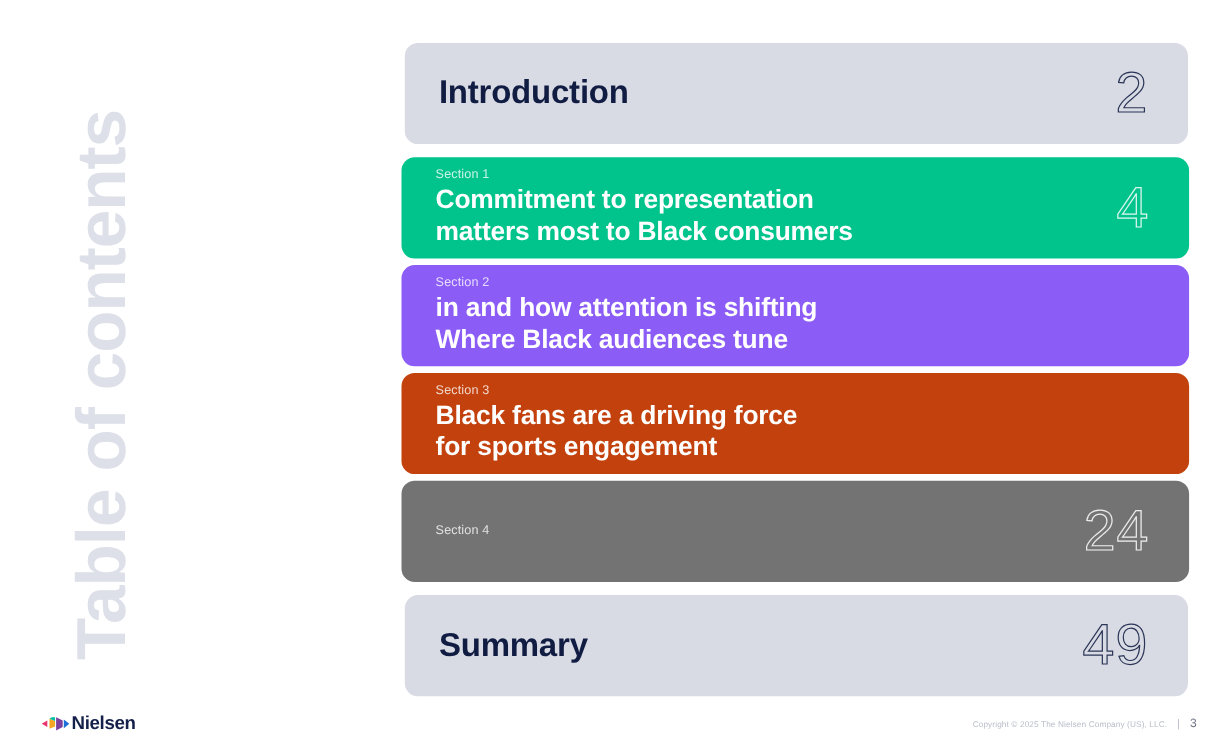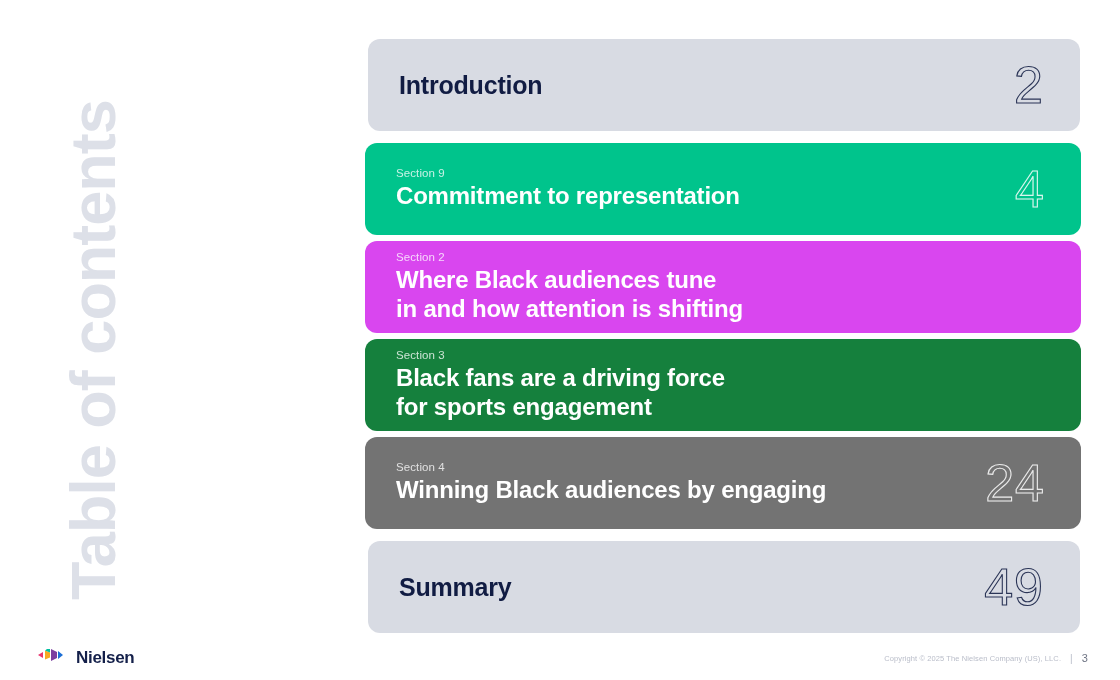--- a/index.html
+++ b/index.html
@@ -70,21 +70,21 @@
   }
 
   
   .row-plain {
     background: #d8dbe3;
     height: 92px;
     margin-left: 3px;
     margin-right: 1px;
   }
   .row-plain .row-title {
-    font-size: 25px;
+    font-size: 30px;
     font-weight: bold;
     color: #111c43;
     letter-spacing: -0.2px;
   }
   .row-plain .page-num {
     font-size: 52px;
     font-weight: 300;
     line-height: 1;
     color: transparent;
     -webkit-text-stroke: 1.1px #2b3557;
@@ -128,21 +128,22 @@
     width: 1120px;
     height: 44px;
     display: flex;
     align-items: center;
     justify-content: space-between;
     padding: 0 32px 0 38px;
   }
 
   .brand {
     display: flex;
-    gap: 12px;
+    align-items: center;
+    gap: 1px;
   }
   .brand-mark {
     display: block;
   }
   .brand-name {
     font-size: 17px;
     font-weight: bold;
     color: #14204a;
     letter-spacing: -0.3px;
   }
@@ -178,55 +179,55 @@
     <div class="text-col">
       <div class="row-title">Introduction</div>
     </div>
     <div class="num-col">
       <div class="page-num">2</div>
     </div>
   </div>
 
   <div class="toc-row row-section" style="background:#00c48c">
     <div class="text-col">
-      <div class="section-label">Section 9</div>
+      <div class="section-label">Section 1</div>
       <div class="row-title">
         <div>Commitment to representation</div>
+        <div>matters most to Black consumers</div>
       </div>
     </div>
     <div class="num-col">
       <div class="page-num">4</div>
     </div>
   </div>
 
-  <div class="toc-row row-section" style="background:#d946ef">
+  <div class="toc-row row-section" style="background:#8b5cf6">
     <div class="text-col">
       <div class="section-label">Section 2</div>
       <div class="row-title">
+        <div>in and how attention is shifting</div>
         <div>Where Black audiences tune</div>
-        <div>in and how attention is shifting</div>
-      </div>
-    </div>
-  </div>
-
-  <div class="toc-row row-section" style="background:#15803d">
+      </div>
+    </div>
+  </div>
+
+  <div class="toc-row row-section" style="background:#c2410c">
     <div class="text-col">
       <div class="section-label">Section 3</div>
       <div class="row-title">
         <div>Black fans are a driving force</div>
         <div>for sports engagement</div>
       </div>
     </div>
   </div>
 
   <div class="toc-row row-section gap-after" style="background:#737373">
     <div class="text-col">
       <div class="section-label">Section 4</div>
       <div class="row-title">
-        <div>Winning Black audiences by engaging</div>
       </div>
     </div>
     <div class="num-col">
       <div class="page-num">24</div>
     </div>
   </div>
 
   <div class="toc-row row-plain">
     <div class="text-col">
       <div class="row-title">Summary</div>

